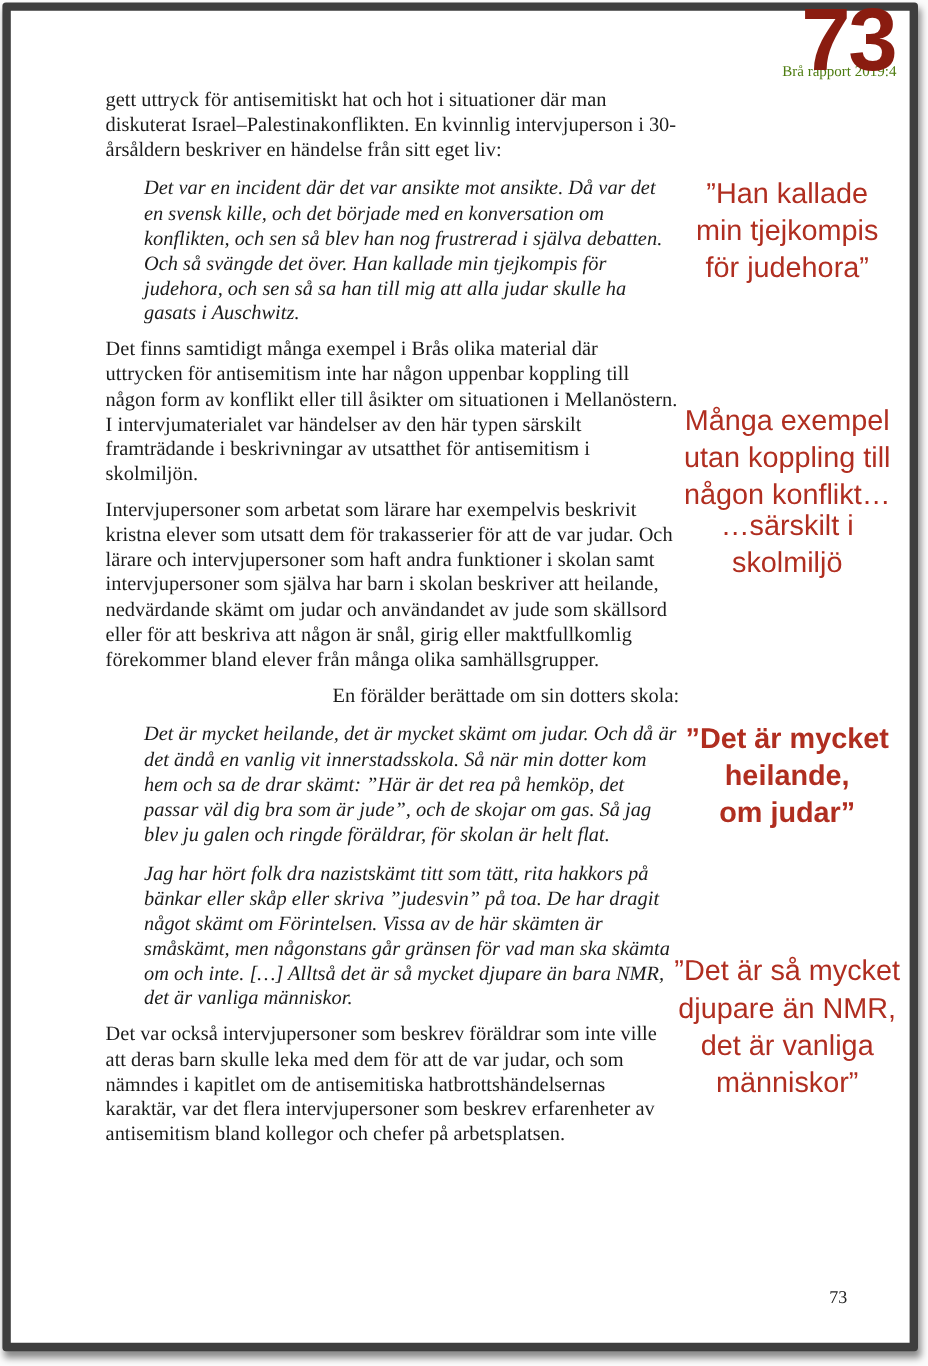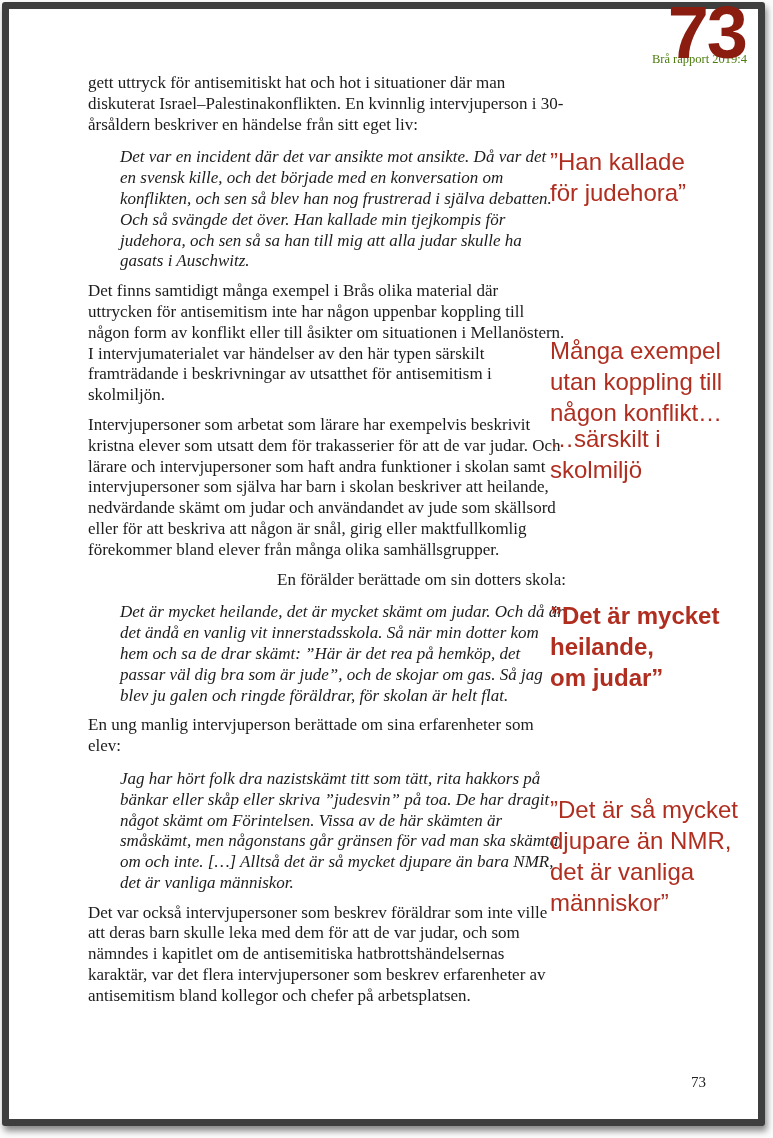--- a/index.html
+++ b/index.html
@@ -56,21 +56,21 @@
   .redline {
     text-decoration-color: #b23527;
     text-decoration-thickness: 3px;
     text-underline-offset: 5px;
     text-decoration-skip-ink: none;
   }
 
   
   .margin-note {
     position: absolute; left: 550px; width: 212px;
-    text-align: left;
+    text-align: center;
     font-family: "Liberation Sans", sans-serif;
     font-size: 24px; line-height: 31px;
     color: #b02e20; z-index: 2;
   }
   .note-1 { top: 146px; }
   .note-2 { top: 297px; margin-top: 38px; }
   .note-3 { top: 423px; }
   .note-4 { top: 600px; font-weight: bold; }
   .note-5 { top: 794px; }
 
@@ -88,27 +88,27 @@
 <div class="report-label">Brå rapport 2019:4</div>
 <div class="big-number">73</div>
 
 <div class="text-col">
   <p class="para">gett uttryck för antisemitiskt hat och hot i situationer där man diskuterat Israel–Palestinakonflikten. En kvinnlig intervjuperson i 30-årsåldern beskriver en händelse från sitt eget liv:</p>
   <p class="quote mt-q">Det var en incident där det var ansikte mot ansikte. Då var det en svensk kille, och det började med en konversation om konflikten, och sen så blev han nog frustrerad i själva debatten. Och så svängde det över. Han kallade min tjejkompis för judehora, och sen så sa han till mig att alla judar skulle ha gasats i Auschwitz.</p>
   <p class="para mt-p">Det finns samtidigt många exempel i Brås olika material där uttrycken för antisemitism inte har någon uppenbar koppling till någon form av konflikt eller till åsikter om situationen i Mellanöstern. I intervjumaterialet var händelser av den här typen särskilt framträdande i beskrivningar av utsatthet för antisemitism i skolmiljön.</p>
   <p class="para mt-p">Intervjupersoner som arbetat som lärare har exempelvis beskrivit kristna elever som utsatt dem för trakasserier för att de var judar. Och lärare och intervjupersoner som haft andra funktioner i skolan samt intervjupersoner som själva har barn i skolan beskriver att heilande, nedvärdande skämt om judar och användandet av jude som skällsord eller för att beskriva att någon är snål, girig eller maktfullkomlig förekommer bland elever från många olika samhällsgrupper.</p>
   <p class="para mt-p">En förälder berättade om sin dotters skola:</p>
   <p class="quote mt-q"><span class="redline">Det är mycket heilande, det är mycket skämt om judar. Och då är det ändå en vanlig vit innerstadsskola.</span> <span>Så när min dotter kom hem och sa de drar skämt: ”Här är det rea på hemköp, det passar väl dig bra som är jude”, och de skojar om gas. Så jag blev ju galen och ringde föräldrar, för skolan är helt flat.</span></p>
-  <p class="para mt-p">En ung manlig intervjuperson berättade om sina erfarenheter som elev:</p>
   <p class="quote mt-q"><span>Jag har hört folk dra nazistskämt titt som tätt, rita hakkors på bänkar eller skåp eller skriva ”judesvin” på toa. De har dragit något skämt om Förintelsen. Vissa av de här skämten är småskämt, men någonstans går gränsen för vad man ska skämta om och inte. […] Alltså</span> <span class="redline">det är så mycket djupare än bara NMR, det är vanliga människor.</span></p>
   <p class="para mt-p">Det var också intervjupersoner som beskrev föräldrar som inte ville att deras barn skulle leka med dem för att de var judar, och som nämndes i kapitlet om de antisemitiska hatbrottshändelsernas karaktär, var det flera intervjupersoner som beskrev erfarenheter av antisemitism bland kollegor och chefer på arbetsplatsen.</p>
 </div>
 
 <div class="margin-note note-1">
   <div>”Han kallade</div>
+  <div>min tjejkompis</div>
   <div>för judehora”</div>
 </div>
 
 <div class="margin-note note-2">
   <div>Många exempel</div>
   <div>utan koppling till</div>
   <div>någon konflikt…</div>
 </div>
 
 <div class="margin-note note-3">

